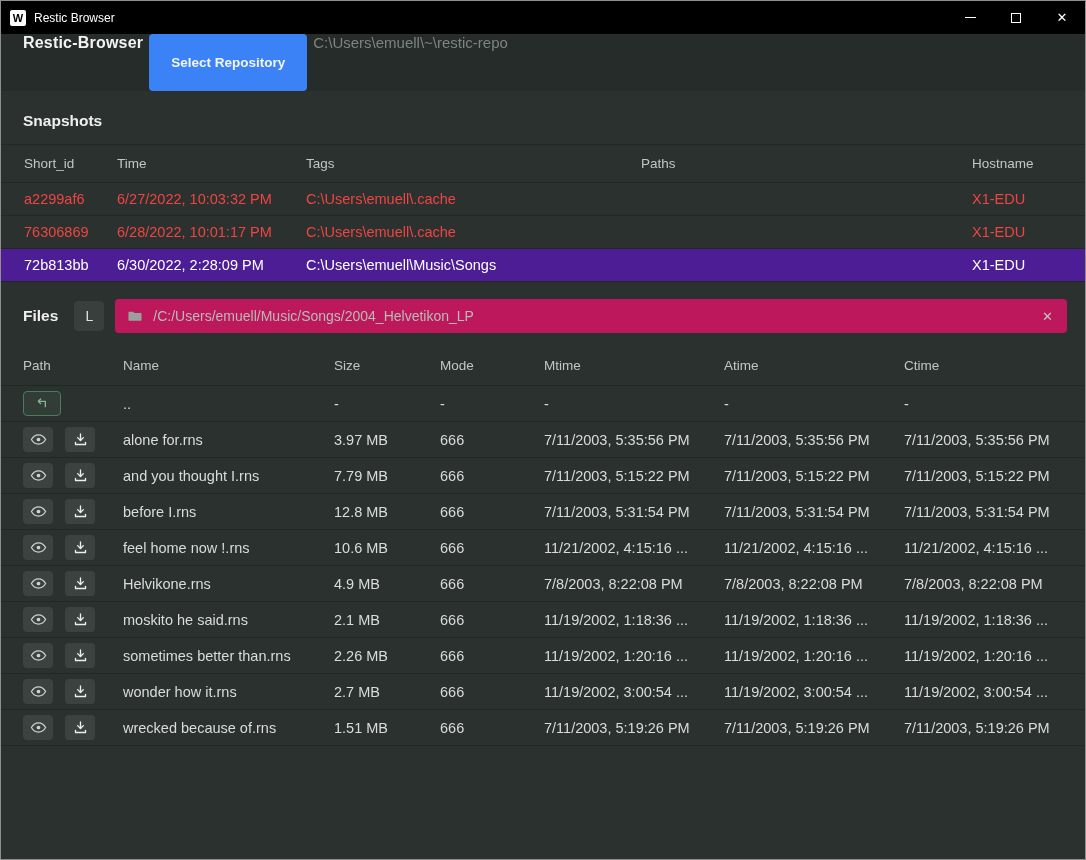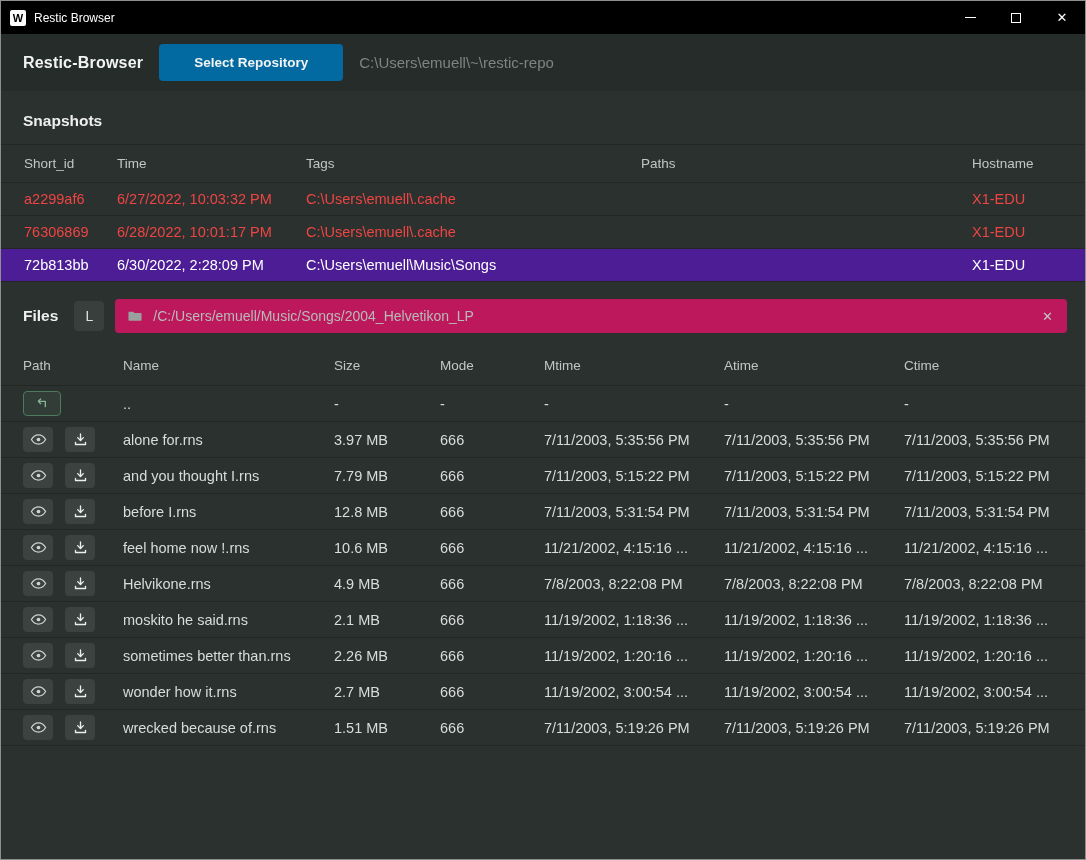--- a/index.html
+++ b/index.html
@@ -36,28 +36,28 @@
     display:flex; align-items:center; justify-content:center;
     color:#fff; cursor:pointer;
   }
   .min-glyph { width:11px; height:1px; background:#fff; display:block; }
   .max-glyph { width:10px; height:10px; border:1px solid #fff; display:block; }
   .close-glyph { font-size:13px; line-height:1; color:#fff; }
 
   
   .header {
     height:57px; background:#262c29;
-    display:flex; align-items:center; gap:16px;
+    display:flex; gap:6px;
     padding:0 22px; flex:0 0 auto;
   }
   .app-title { font-size:16px; font-weight:700; color:#f2f4f3; letter-spacing:.2px; }
   .select-repo {
-    background:#0369a1; color:#f2f4f3; border:none; border-radius:4px;
+    background:#3b82f6; color:#f2f4f3; border:none; border-radius:4px;
     font-family:inherit; font-size:13.5px; font-weight:600;
-    padding:11px 35px; cursor:pointer;
+    padding:11px 22px; cursor:pointer;
   }
   .repo-path { font-size:15px; color:#7e8481; }
 
   
   .section-head { padding:21px 22px 14px 22px; border-bottom:1px solid #222724; }
   .section-title { font-size:15.5px; font-weight:700; color:#eef0ef; }
 
   
   .snap-row {
     display:grid;

